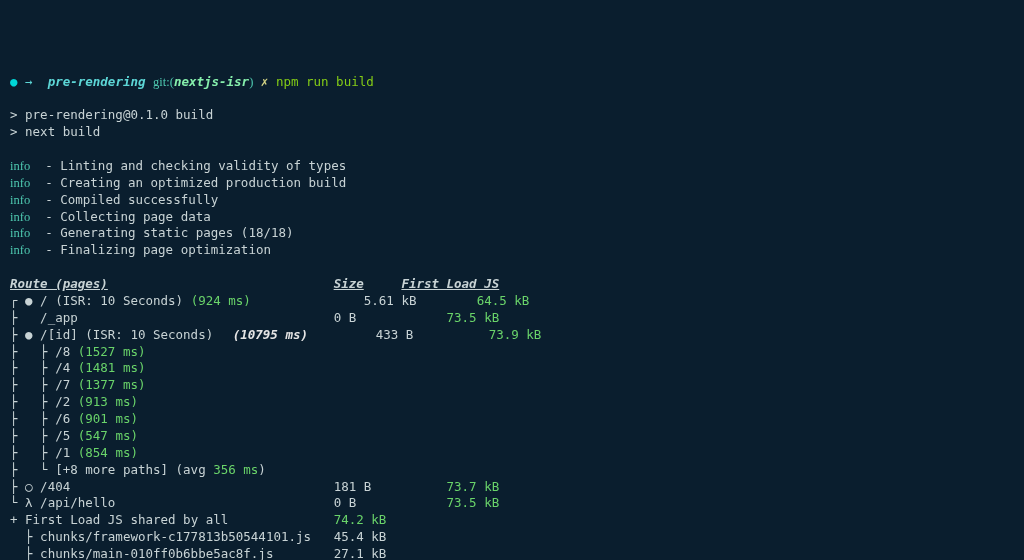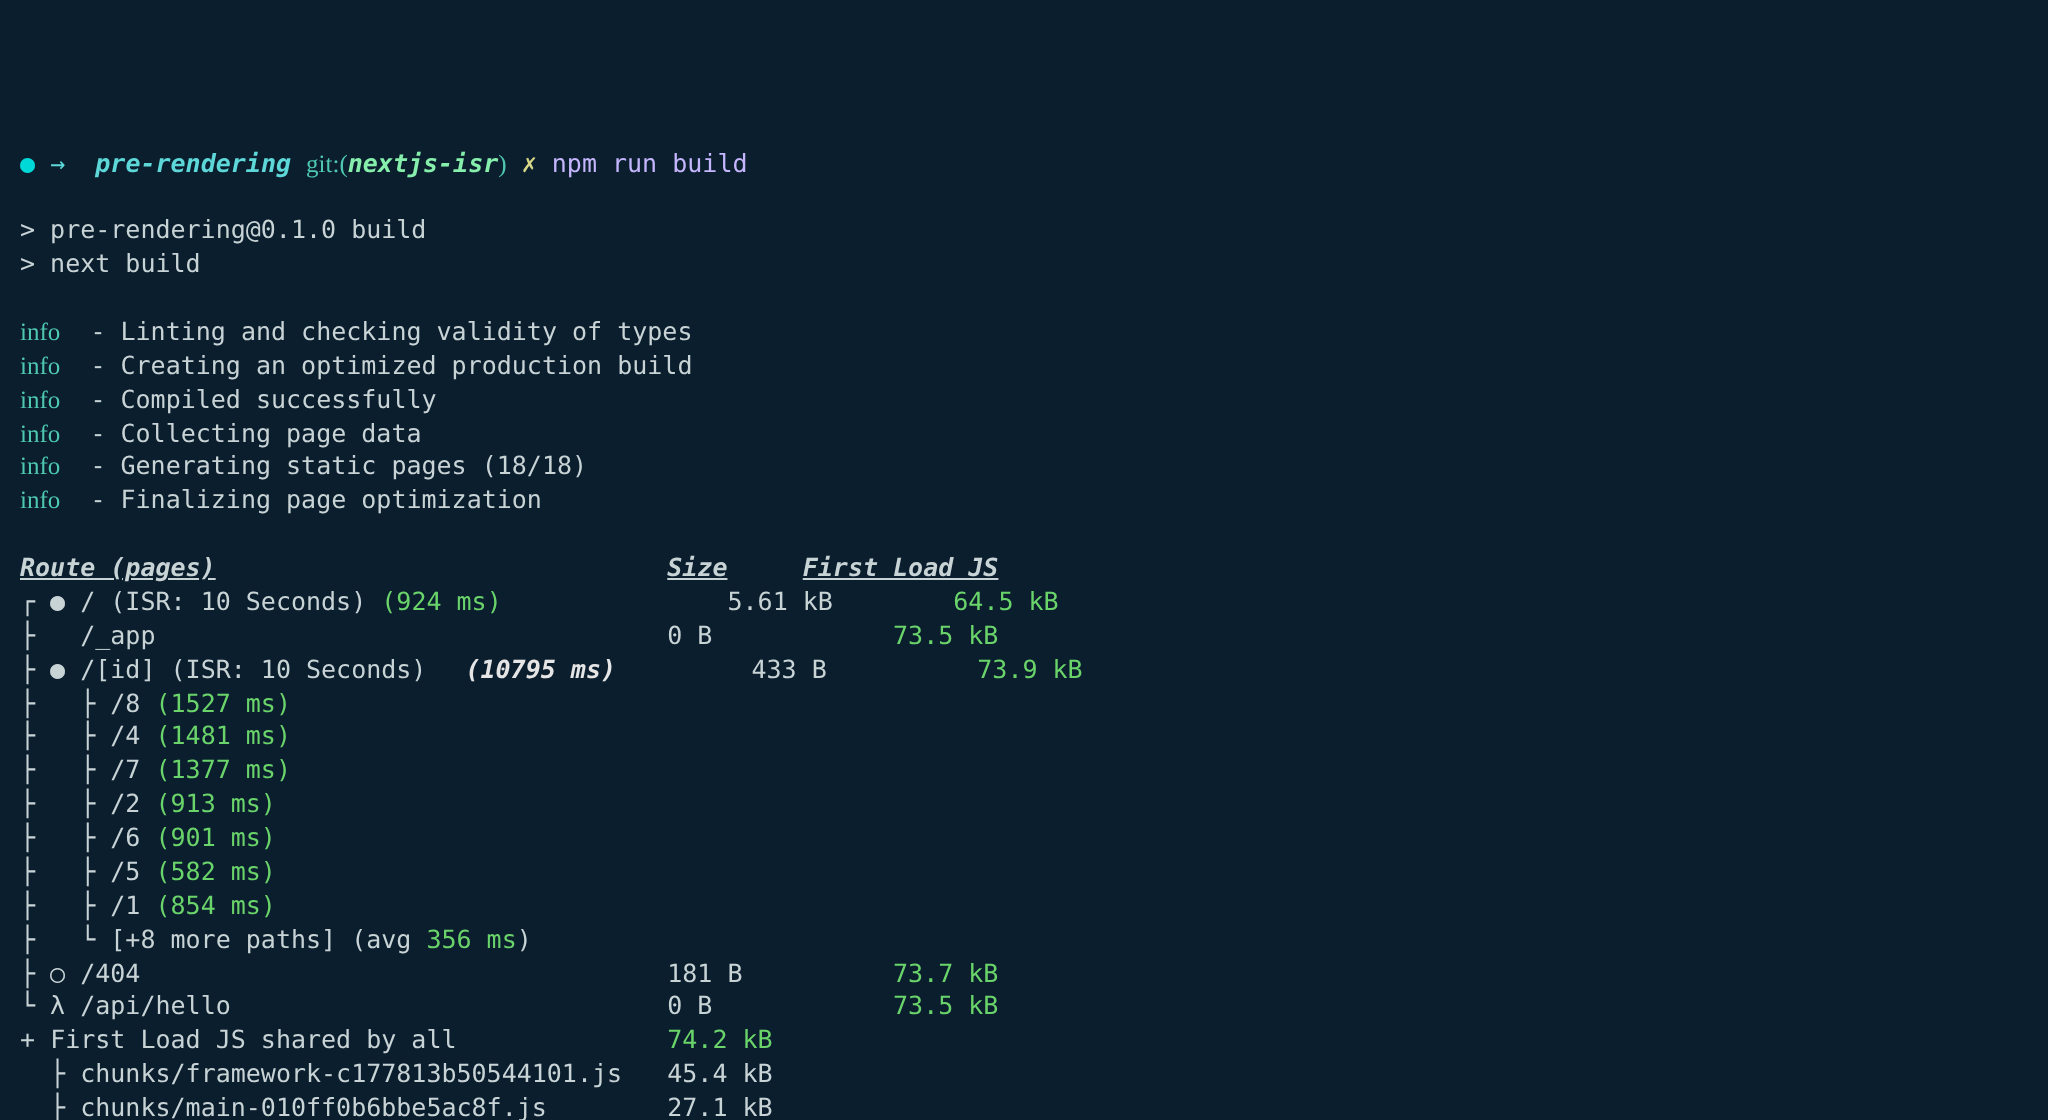--- a/index.html
+++ b/index.html
@@ -11,21 +11,21 @@
       line-height: 1.35;
       padding: 6px 10px;
       white-space: pre;
     }
     .cyan { color: #5dd7d7; }
     .teal { color: #4ec9b0; font-family: Liberation Serif, serif; }
     .green { color: #6ad46a; }
     .red { color: #e5e5e5; margin-left: 12px; }
     .redbright { color: #86efac; }
     .yellow { color: #d7d787; }
-    .white { color: #c4b5fd; }
+    .white { color: #84cc16; }
     .bold { font-weight: bold; font-style: italic; }
     .underline { text-decoration: underline; }
     .dot-cyan { color: #00d7d7; }
     .arrow { color: #5dd7d7; }
   </style>
 </head>
 <body>
 
 
 
@@ -43,21 +43,21 @@
 
 <span class="underline bold">Route (pages)</span>                              <span class="underline bold">Size</span>     <span class="underline bold">First Load JS</span>
 <span>┌ ● </span><span>/ (ISR: 10 Seconds)</span> <span class="green">(924 ms)</span>               <span>5.61 kB</span>        <span class="green">64.5 kB</span>
 <span>├   </span><span>/_app</span>                                  <span>0 B</span>            <span class="green">73.5 kB</span>
 <span>├ ● </span><span>/[id] (ISR: 10 Seconds)</span> <span class="red bold">(10795 ms)</span>         <span>433 B</span>          <span class="green">73.9 kB</span>
 <span>├   ├ </span><span>/8</span> <span class="green">(1527 ms)</span>
 <span>├   ├ </span><span>/4</span> <span class="green">(1481 ms)</span>
 <span>├   ├ </span><span>/7</span> <span class="green">(1377 ms)</span>
 <span>├   ├ </span><span>/2</span> <span class="green">(913 ms)</span>
 <span>├   ├ </span><span>/6</span> <span class="green">(901 ms)</span>
-<span>├   ├ </span><span>/5</span> <span class="green">(582 ms)</span>
+<span>├   ├ </span><span>/5</span> <span class="green">(547 ms)</span>
 <span>├   ├ </span><span>/1</span> <span class="green">(854 ms)</span>
 <span>├   └ </span><span>[+8 more paths] (avg </span><span class="green">356 ms</span><span>)</span>
 <span>├ ○ </span><span>/404</span>                                   <span>181 B</span>          <span class="green">73.7 kB</span>
 <span>└ λ </span><span>/api/hello</span>                             <span>0 B</span>            <span class="green">73.5 kB</span>
 <span>+ </span><span>First Load JS shared by all</span>              <span class="green">74.2 kB</span>
 <span>  ├ </span><span>chunks/framework-c177813b50544101.js</span>   <span>45.4 kB</span>
 <span>  ├ </span><span>chunks/main-010ff0b6bbe5ac8f.js</span>        <span>27.1 kB</span>
   
      
               

